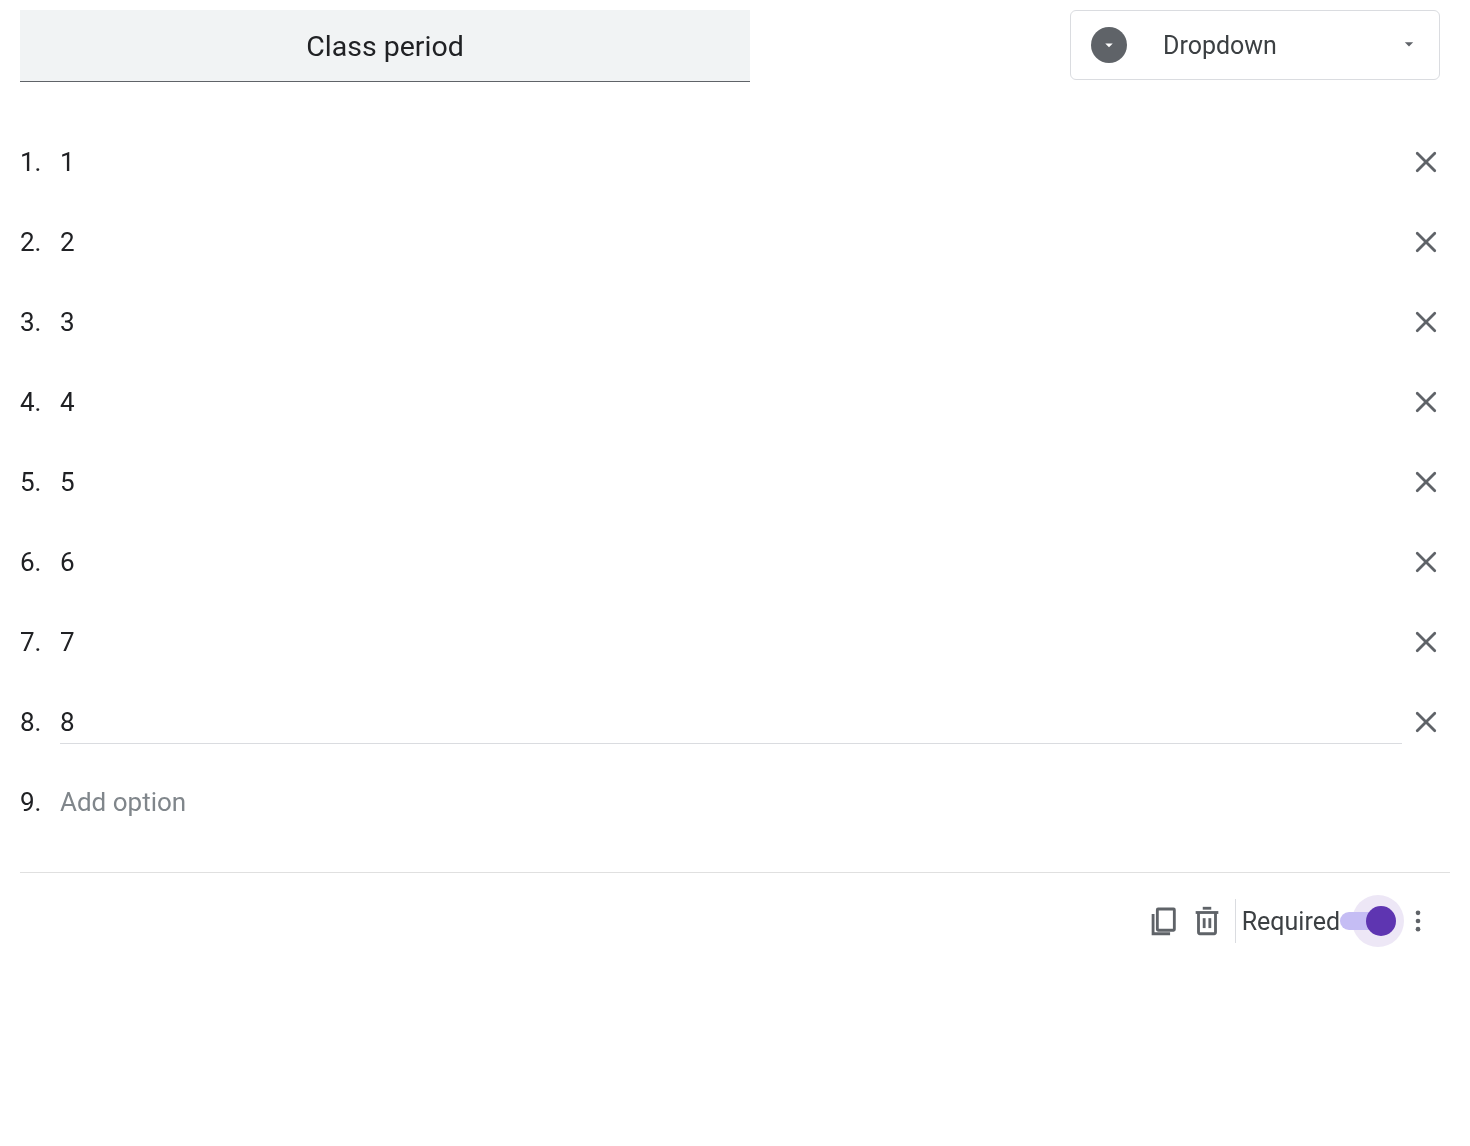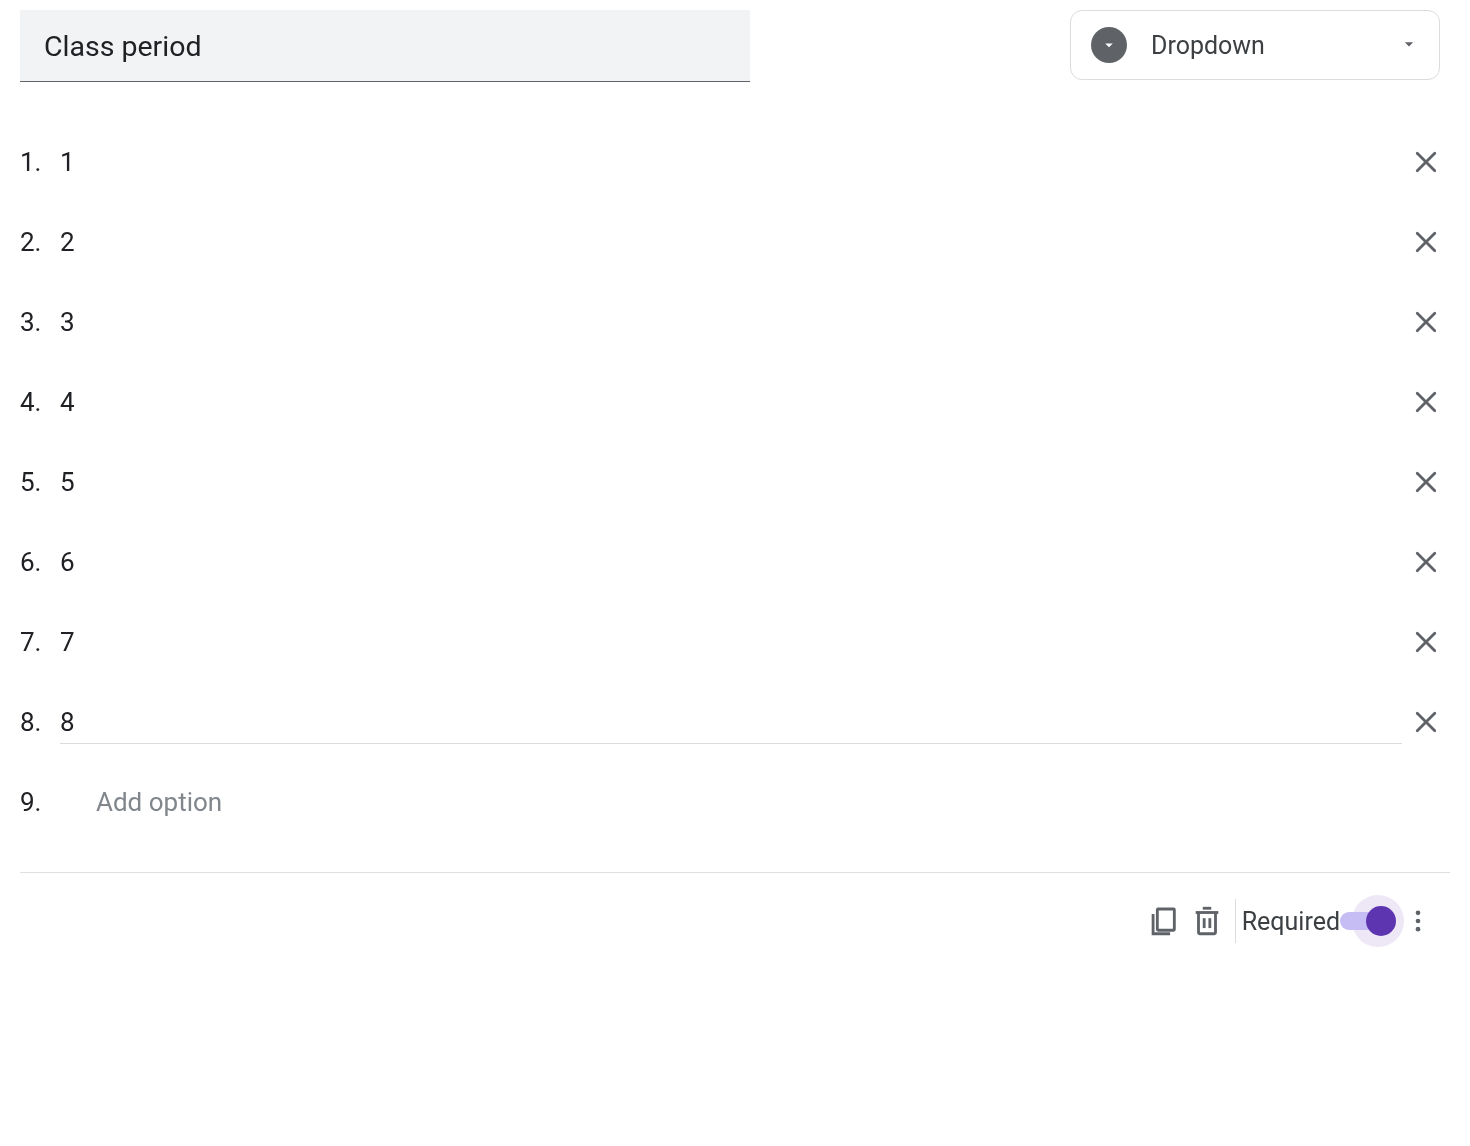--- a/index.html
+++ b/index.html
@@ -31,31 +31,32 @@
     .title-input {
       width: 100%;
       background: #f1f3f4;
       border: none;
       border-bottom: 1px solid #5f6368;
       padding: 20px 24px 18px 24px;
       font-size: 28.5px;
       font-family: inherit;
       color: #202124;
       outline: none;
+      text-align: center;
     }
     .type-selector {
       margin-left: auto;
       margin-right: 10px;
       width: 370px;
       border: 1px solid #dadce0;
-      border-radius: 12px;
+      border-radius: 6px;
       display: flex;
       align-items: center;
       padding: 16px 20px;
-      gap: 24px;
+      gap: 36px;
       cursor: pointer;
       font-size: 25px;
       color: #3c4043;
     }
     .dropdown-circle {
       width: 36px;
       height: 36px;
       border-radius: 50%;
       background: #5f6368;
       display: flex;
@@ -104,21 +105,20 @@
     .option-wrapper { position: relative; }
     .add-option-row {
       display: flex;
       align-items: center;
       height: 80px;
       font-size: 26px;
     }
     .add-option-text {
       color: #80868b;
       cursor: text;
-      margin-left: 36px;
     }
     .divider {
       margin-top: 30px;
       border-top: 1px solid #e0e0e0;
     }
     .footer-row {
       display: flex;
       align-items: center;
       justify-content: flex-end;
       padding: 22px 10px 12px 0;

